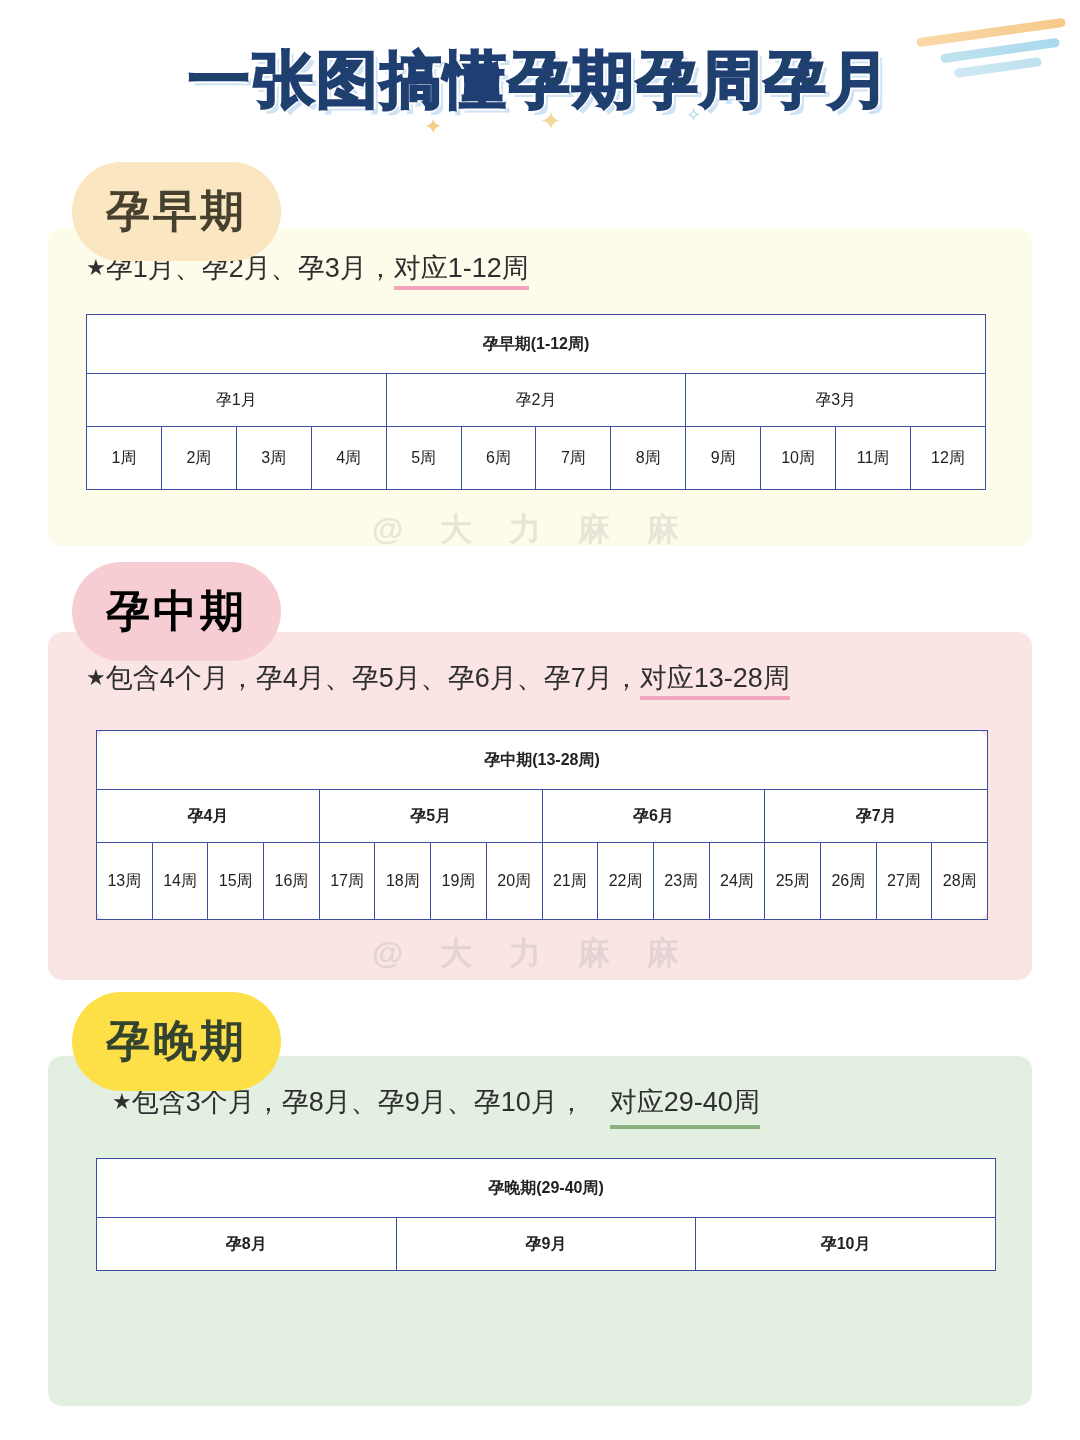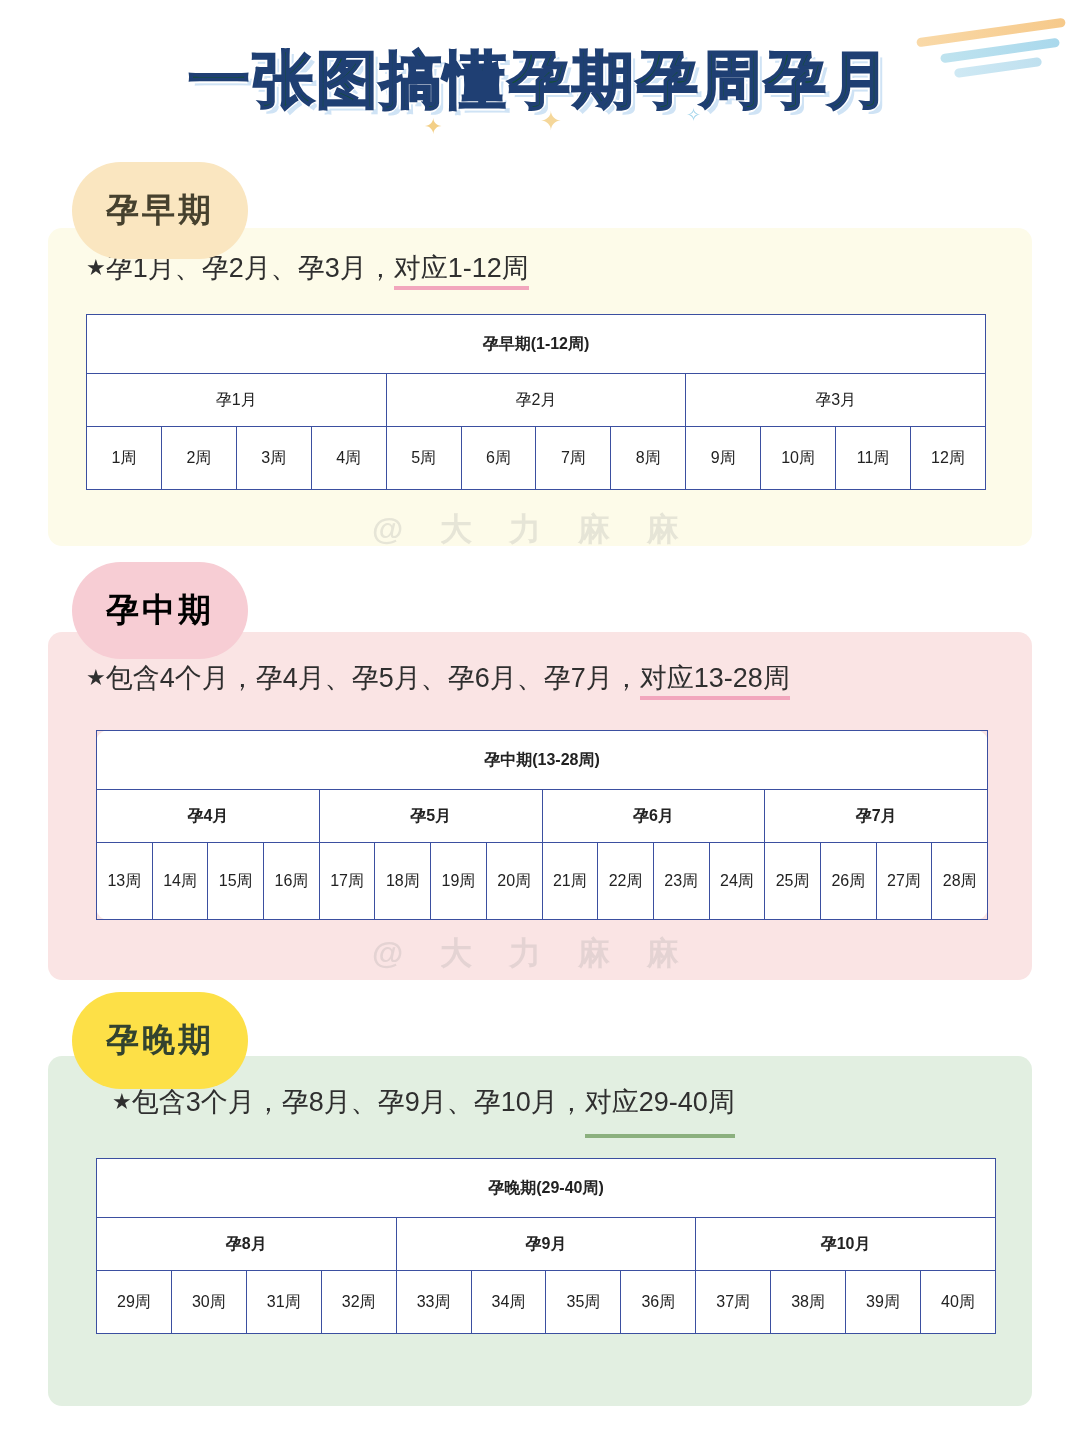--- a/index.html
+++ b/index.html
@@ -76,23 +76,23 @@
     box-sizing: border-box;
   }
   .sec-early  { top: 228px;  height: 318px; background: #fdfbe9; }
   .sec-mid    { top: 632px;  height: 348px; background: #fae4e4; }
   .sec-late   { top: 1056px; height: 350px; background: #e2efe1; }
 
   
   .pill {
     position: absolute;
     left: 72px;
-    padding: 26px 34px;
+    padding: 20px 34px;
     border-radius: 999px;
-    font-size: 33px;
+    font-size: 44px;
     font-weight: bold;
     letter-spacing: 3px;
     color: #3c3c3c;
     z-index: 5;
     box-sizing: border-box;
     white-space: nowrap;
   }
   .pill-early { top: 162px;  background: #fae6c0; color: #46412e; }
   .pill-mid   { top: 562px;  background: #f7cdd4; color: #000000; }
   .pill-late  { top: 992px;  background: #fde047; color: #33432f; }
@@ -104,21 +104,22 @@
     color: #2f2f2f;
     white-space: nowrap;
   }
   .bullet .star { font-size: 22px; vertical-align: 2px; }
   .underline-pink {
     border-bottom: 4px solid #f2a6bd;
     padding-bottom: 3px;
   }
   .underline-green {
     border-bottom: 4px solid #8bb07e;
-    padding-bottom: 17px;
+    padding-bottom: 8px;
+    margin-left: 25px;
   }
 
   
   table.grid {
     position: absolute;
     border-collapse: collapse;
     background: #ffffff;
     table-layout: fixed;
   }
   table.grid td {
@@ -272,28 +273,14 @@
 <table class="grid" id="tbl-late">
   <tbody>
       <tr>
     <td class="hdr" colspan="12">孕晚期(29-40周)</td>
   </tr>
   <tr>
     <td class="month-b" colspan="4">孕8月</td>
     <td class="month-b" colspan="4">孕9月</td>
     <td class="month-b" colspan="4">孕10月</td>
   </tr>
-  <tr>
-    <td class="week">29周</td>
-    <td class="week">30周</td>
-    <td class="week">31周</td>
-    <td class="week">32周</td>
-    <td class="week">33周</td>
-    <td class="week">34周</td>
-    <td class="week">35周</td>
-    <td class="week">36周</td>
-    <td class="week">37周</td>
-    <td class="week">38周</td>
-    <td class="week">39周</td>
-    <td class="week">40周</td>
-  </tr>
 </tbody>
   </table>
 
 </body></html>

